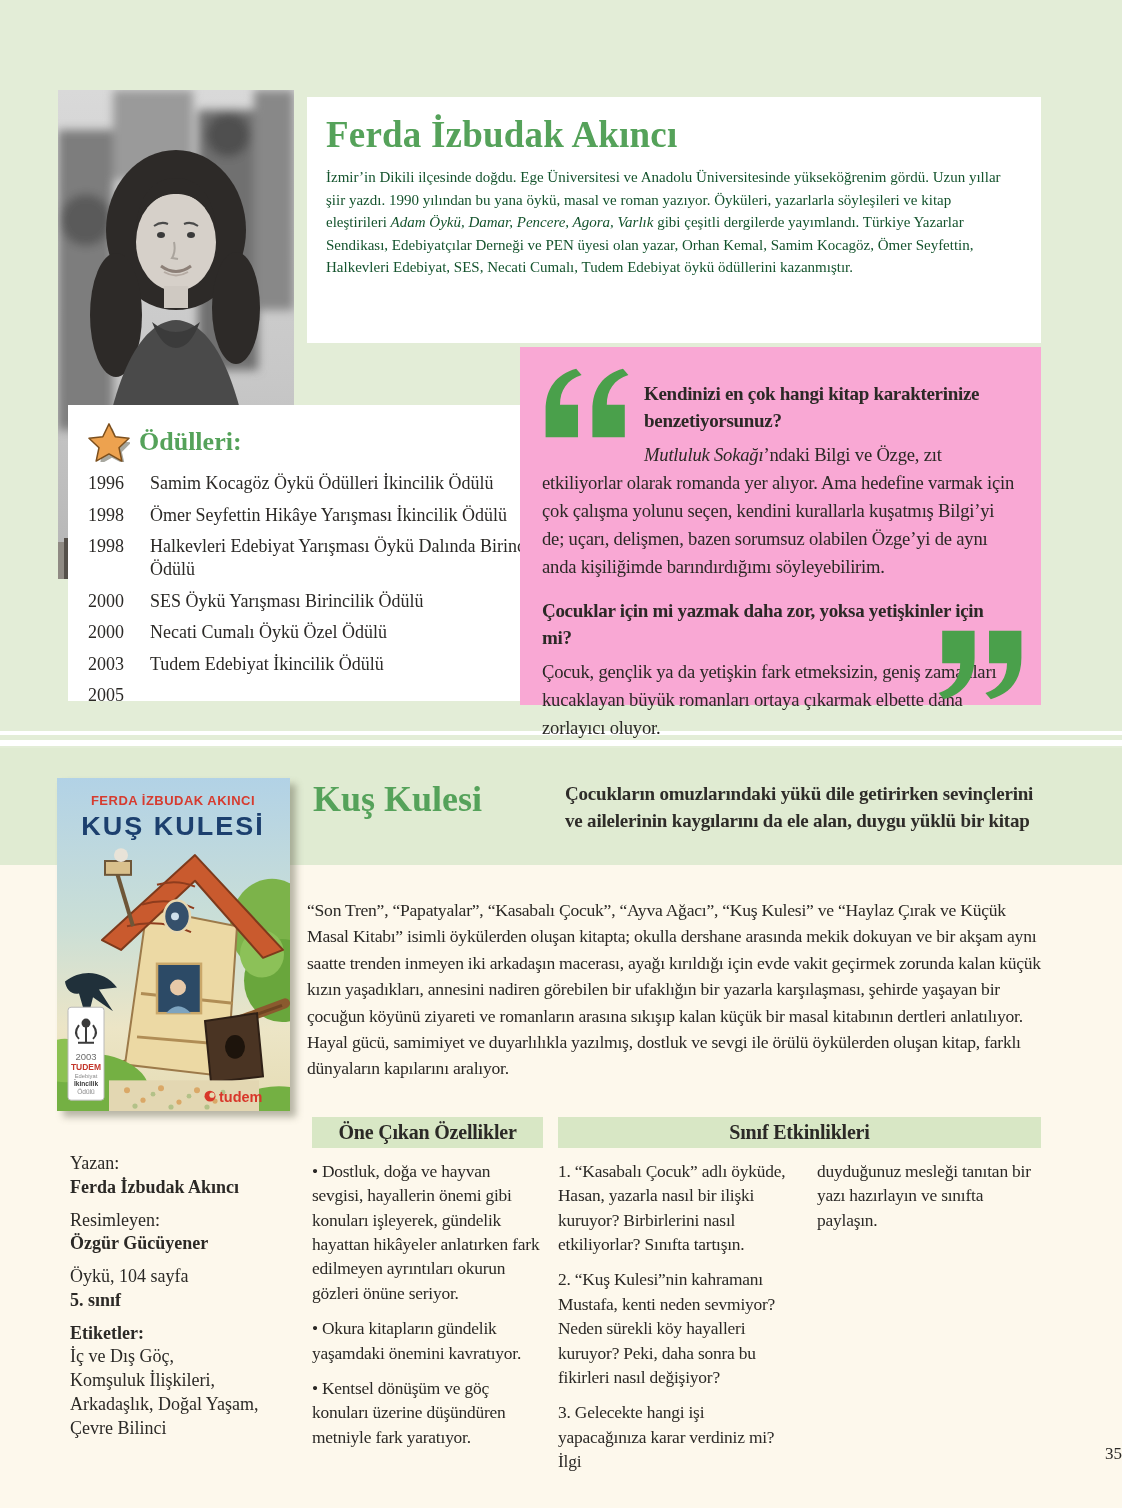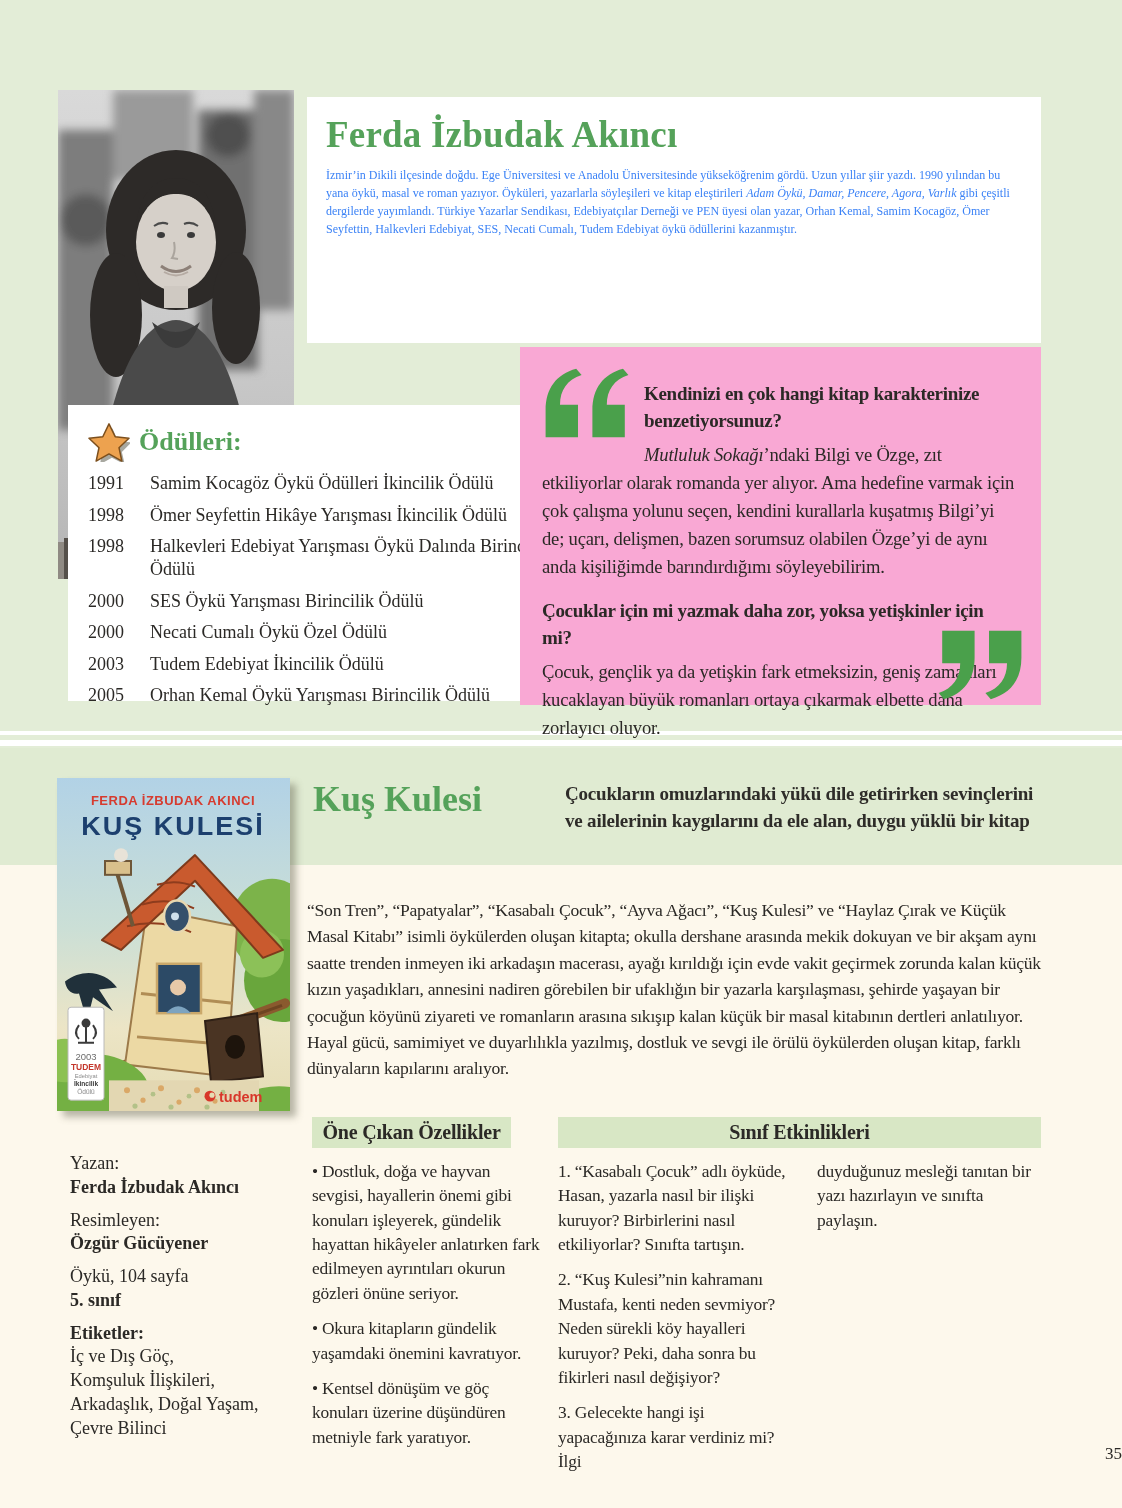--- a/index.html
+++ b/index.html
@@ -16,21 +16,21 @@
   .divider .w2 { position:absolute; left:0; top:9px; width:100%; height:6px; background:#ffffff; }
   .book-band { position:absolute; left:0; top:748px; width:1122px; height:117px; background:#e0ebd2; }
 
   
   .photo { position:absolute; left:58px; top:90px; width:236px; height:489px; }
   .photo svg { display:block; width:100%; height:100%; }
 
   
   .bio-card { position:absolute; left:307px; top:97px; width:734px; height:246px; background:#ffffff; padding:12px 28px 0 19px; }
   .author-name { font-size:37px; font-weight:bold; color:#55a25a; letter-spacing:0.2px; margin:4px 0 10px 0; }
-  .author-bio { font-size:12px; line-height:1.5; color:#3b82f6; }
+  .author-bio { font-size:15px; line-height:1.5; color:#14532d; }
 
   
   .awards-card { position:absolute; left:68px; top:405px; width:508px; height:296px; background:#ffffff; padding:17px 18px 0 20px; }
   .awards-head { display:flex; align-items:center; margin-bottom:10px; }
   .star { width:42px; height:40px; margin-right:9px; flex:0 0 auto; }
   .awards-title { font-size:26px; font-weight:bold; color:#55a25a; }
   .award-row { display:flex; font-size:18px; line-height:1.28; margin-bottom:8.5px; }
   .award-year { flex:0 0 46px; margin-right:16px; color:#2b2926; }
   .award-text { flex:1; }
 
@@ -45,21 +45,21 @@
   
   .cover { position:absolute; left:57px; top:778px; width:233px; height:333px; box-shadow:6px 6px 7px rgba(100,100,80,0.45); }
   .cover svg { display:block; width:100%; height:100%; }
 
   .book-title { position:absolute; left:313px; top:778px; font-size:36px; font-weight:bold; color:#55a25a; }
   .book-tagline { position:absolute; left:565px; top:781px; width:480px; font-size:19px; font-weight:bold; line-height:1.42; letter-spacing:-0.2px; color:#2e2c29; }
   .book-description { position:absolute; left:307px; top:897px; width:737px; font-size:17.6px; line-height:1.5; letter-spacing:-0.25px; }
 
   
   .hdr { position:absolute; top:1117px; height:31px; background:#d8e7c5; font-size:20px; font-weight:bold; text-align:center; line-height:31px; letter-spacing:-0.2px; color:#2b2926; }
-  .hdr-features { left:312px; width:199px; }
+  .hdr-features { left:312px; width:231px; }
   .hdr-activities { left:558px; width:483px; }
 
   .txtcol { position:absolute; top:1159px; font-size:17.4px; line-height:1.4; letter-spacing:-0.2px; }
   .col-a { left:312px; width:233px; }
   .col-b { left:558px; width:236px; }
   .col-c { left:817px; width:226px; }
   .txtcol p { margin-bottom:11px; }
   .bullet { margin-right:4px; }
 
   
@@ -138,21 +138,21 @@
 
   <div class="awards-card">
     <div class="awards-head">
       <svg class="star" viewBox="0 0 44 42">
         <path d="M24 5 L30 18.5 L44 20 L34 30 L37 43 L23.5 36 L11 43 L13.5 29.5 L4 19.5 L18 18" fill="#a8a8a0" transform="translate(1.5,1.5)"></path>
         <path d="M22 2 L28.5 15.5 L43 17 L32.5 27 L35.5 41 L22 33.5 L8.5 41 L11.5 27 L1 17 L15.5 15.5 Z" fill="#eda24f" stroke="#7c4f1d" stroke-width="1.6" stroke-linejoin="round"></path>
       </svg>
       <span class="awards-title">Ödülleri:</span>
     </div>
     <div class="award-row">
-      <span class="award-year">1991</span>
+      <span class="award-year">1996</span>
       <span class="award-text">Samim Kocagöz Öykü Ödülleri İkincilik Ödülü</span>
     </div>
     <div class="award-row">
       <span class="award-year">1998</span>
       <span class="award-text">Ömer Seyfettin Hikâye Yarışması İkincilik Ödülü</span>
     </div>
     <div class="award-row">
       <span class="award-year">1998</span>
       <span class="award-text">Halkevleri Edebiyat Yarışması Öykü Dalında Birincilik Ödülü</span>
     </div>
@@ -163,21 +163,20 @@
     <div class="award-row">
       <span class="award-year">2000</span>
       <span class="award-text">Necati Cumalı Öykü Özel Ödülü</span>
     </div>
     <div class="award-row">
       <span class="award-year">2003</span>
       <span class="award-text">Tudem Edebiyat İkincilik Ödülü</span>
     </div>
     <div class="award-row">
       <span class="award-year">2005</span>
-      <span class="award-text">Orhan Kemal Öykü Yarışması Birincilik Ödülü</span>
     </div>
   </div>
 
   <div class="quote-card">
     <svg class="qmark-open" viewBox="0 0 100 80">
       <g fill="#4aa04b">
         <path d="M38,2 C16,8 4,24 4,48 L4,78 L40,78 L40,42 L20,42 C20,26 28,14 44,9 Z"></path>
         <path d="M90,2 C68,8 56,24 56,48 L56,78 L92,78 L92,42 L72,42 C72,26 80,14 96,9 Z"></path>
       </g>
     </svg>

